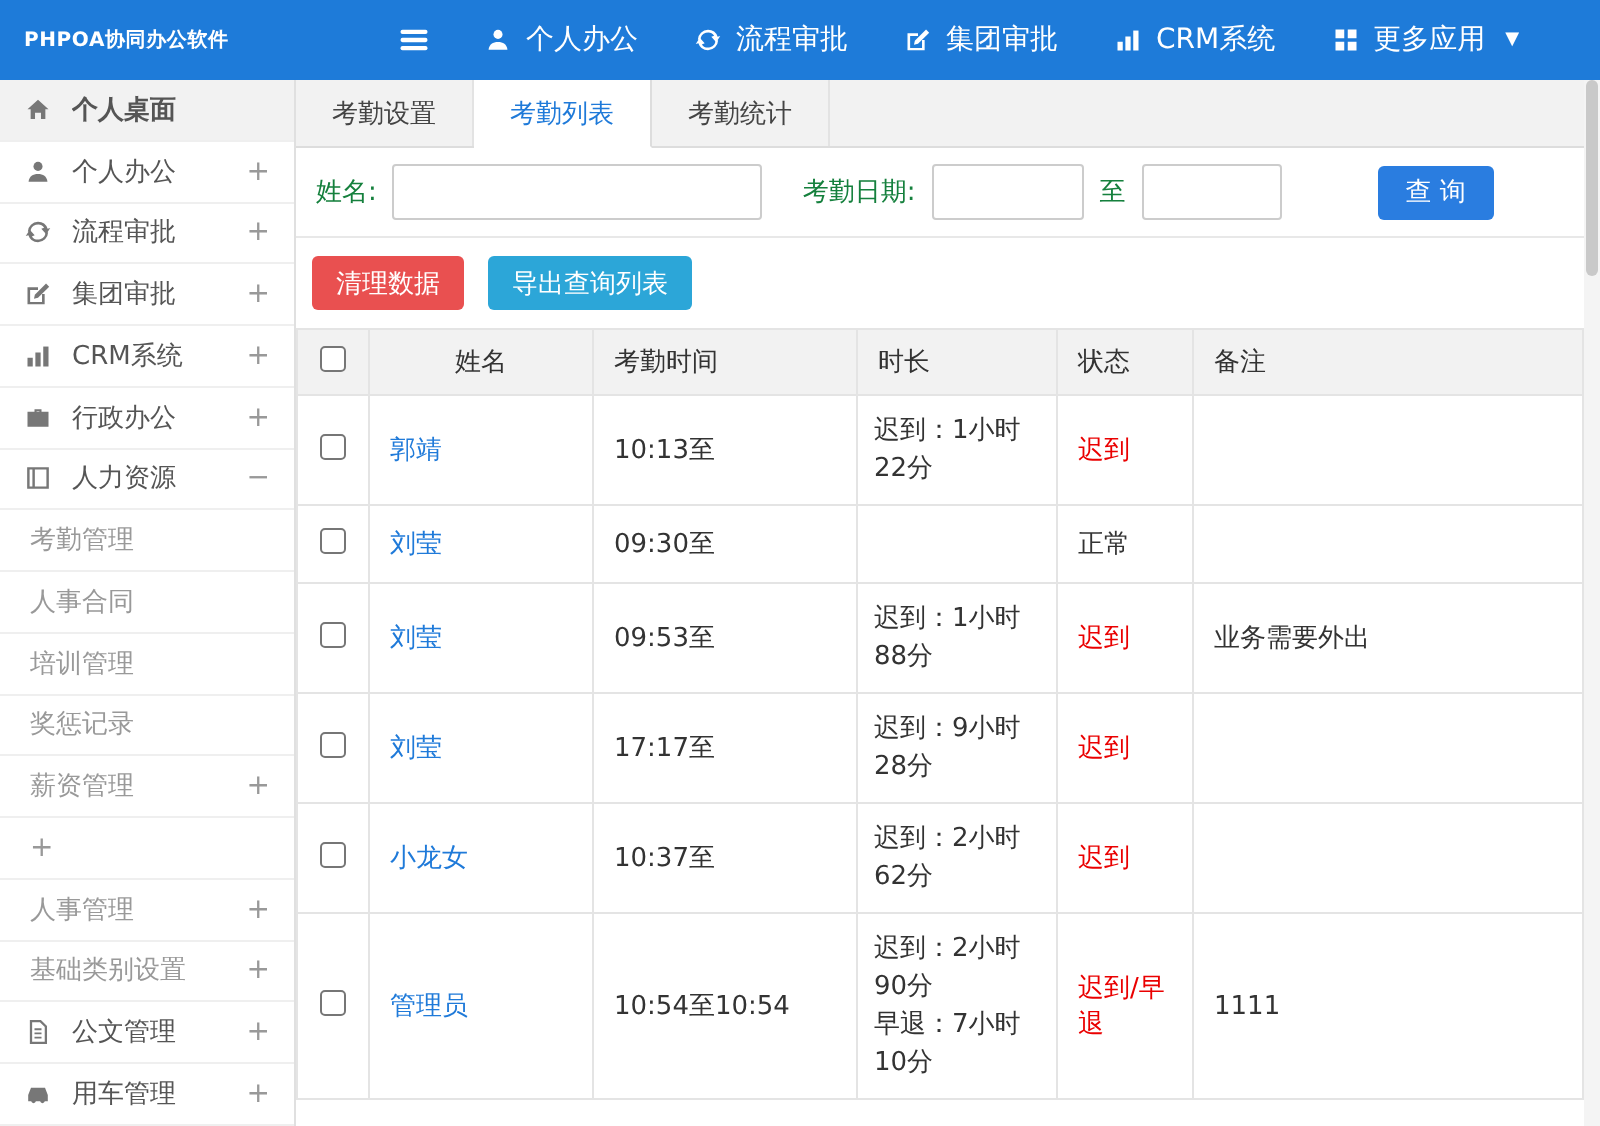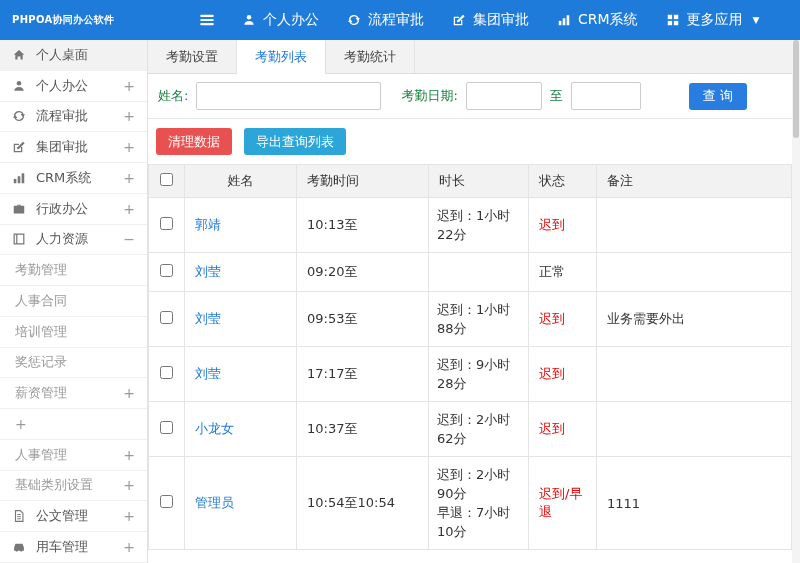--- a/index.html
+++ b/index.html
@@ -23,21 +23,21 @@
   .caret{font-size:9px;margin-left:3px;}
 
   
   .body{flex:1;display:flex;min-height:0;}
 
   
   .sidebar{width:148px;flex:0 0 148px;background:#fff;border-right:1px solid #e0e0e0;overflow:hidden;}
   .side-item{height:30.75px;display:flex;align-items:center;padding:0 12px;border-bottom:1px solid #efefef;color:#555;cursor:pointer;}
   .side-item .icon{width:18px;display:flex;color:#777;margin-right:6px;flex:0 0 18px;}
   .side-item .icon svg{fill:currentColor;stroke:none;}
-  .side-item.active{background:#f2f2f2;}
+  .side-item.active{background:#f2f2f2;font-weight:bold;}
   .side-item.sub{padding-left:15px;color:#999;}
   .side-label{flex:1;font-size:13px;white-space:nowrap;overflow:hidden;}
   .toggle{color:#999;font-size:14px;line-height:1;}
 
   
   .main{flex:1;display:flex;flex-direction:column;min-width:0;overflow:hidden;background:#fff;}
 
   .tabs{flex:0 0 34px;height:34px;background:#f2f2f2;border-bottom:1px solid #ddd;display:flex;}
   .tab{padding:0 18px;display:flex;align-items:center;font-size:13px;color:#444;cursor:pointer;border-right:1px solid #e3e3e3;}
   .tab.active{background:#fff;color:var(--link-blue);margin-bottom:-1px;border-bottom:1px solid #fff;border-right:1px solid #ddd;}
@@ -302,21 +302,21 @@
               <td class="c-time">10:13至</td>
               <td class="c-dur">
                 <div class="dur-line">迟到：1小时22分</div>
               </td>
               <td class="c-status"><span class="status late">迟到</span></td>
               <td class="c-note"></td>
             </tr>
             <tr>
               <td class="col-check"><input type="checkbox" style=""></td>
               <td class="c-name"><span class="name-link">刘莹</span></td>
-              <td class="c-time">09:20至</td>
+              <td class="c-time">09:30至</td>
               <td class="c-dur"></td>
               <td class="c-status"><span class="status normal">正常</span></td>
               <td class="c-note"></td>
             </tr>
             <tr>
               <td class="col-check"><input type="checkbox" style=""></td>
               <td class="c-name"><span class="name-link">刘莹</span></td>
               <td class="c-time">09:53至</td>
               <td class="c-dur">
                 <div class="dur-line">迟到：1小时88分</div>

